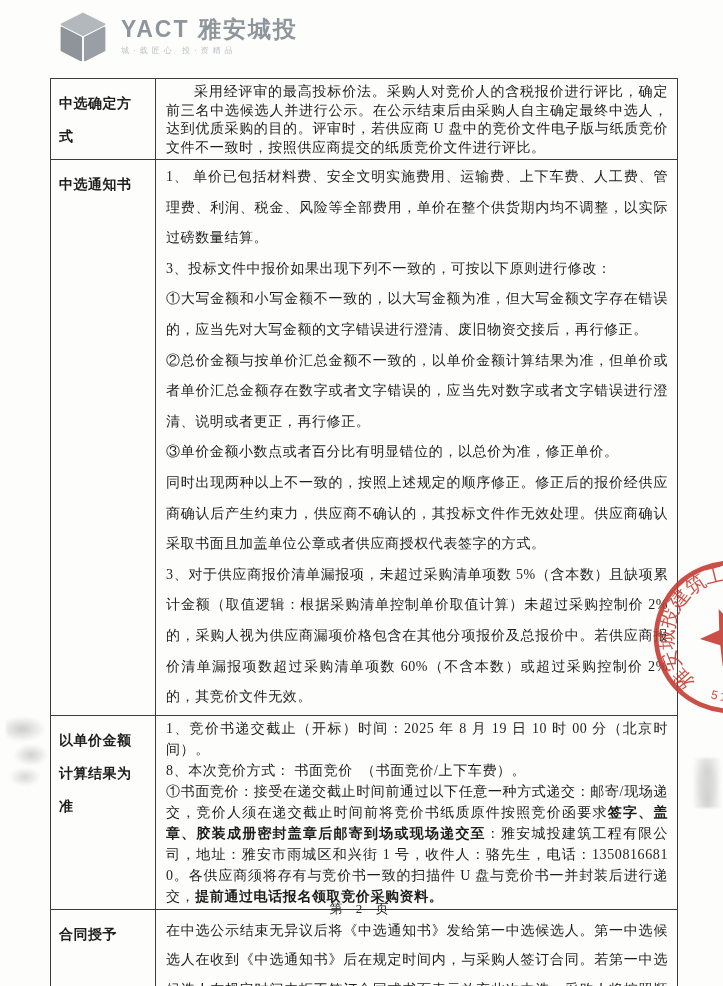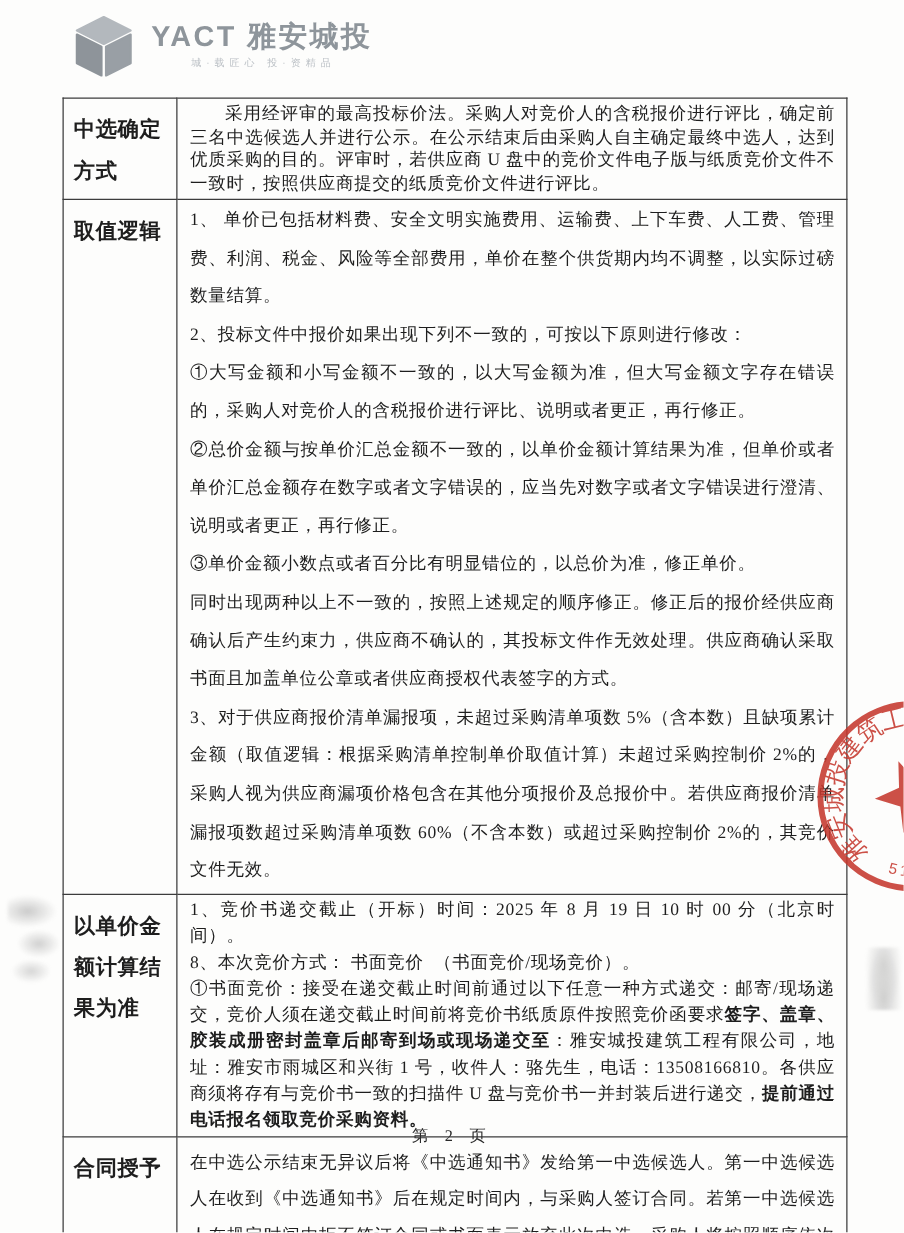--- a/index.html
+++ b/index.html
@@ -10,40 +10,40 @@
     background:#fdfdfc;
     overflow:hidden;
     font-family:"Liberation Serif","DejaVu Serif",serif;
     color:#1e1e1e;
   }
   
   .logo{position:absolute;left:55px;top:8px;display:flex;align-items:flex-start;}
   .cube{width:56px;height:58px;flex:0 0 auto;}
   .brandwrap{margin-left:10px;margin-top:8px;font-family:"Liberation Sans","DejaVu Sans",sans-serif;}
   .brand{font-size:23px;font-weight:bold;color:#8e959b;letter-spacing:2px;line-height:26px;}
-  .tagline{margin-top:3px;font-size:8px;color:#bcc1c6;letter-spacing:4px;margin-left:32px;}
+  .tagline{margin-top:3px;font-size:8px;color:#bcc1c6;letter-spacing:4px;}
   
   .doc-table{
     position:absolute;left:50px;top:78px;width:628px;
     border-collapse:collapse;table-layout:fixed;
   }
   .doc-table td,.doc-table th{
     border:1px solid #3c3c3c;
     vertical-align:top;
     font-size:14px;
   }
   .doc-table th{
     width:80px;
     font-weight:bold;
     text-align:left;
-    padding:8px 2px 0 8px;
+    padding:8px 16px 0 8px;
     letter-spacing:0.5px;
     line-height:33px;
     word-break:break-all;
-    font-size:17px;
+    font-size:14px;
   }
   .doc-table td.content{
     padding:2px 9px 2px 10px;
     letter-spacing:0.6px;
     text-align:justify;
     word-break:break-all;
   }
   .para{margin:0;}
   .para.indent{text-indent:2em;}
   .b{font-weight:bold;}
@@ -97,39 +97,39 @@
     <tbody>
         <tr class="row1">
       <th>中选确定方式</th>
       <td class="content">
         <div class="cell-inner r1">
               <p class="para indent"><span>采用经评审的最高投标价法。采购人对竞价人的含税报价进行评比，确定前三名中选候选人并进行公示。在公示结束后由采购人自主确定最终中选人，达到优质采购的目的。评审时，若供应商 U 盘中的竞价文件电子版与纸质竞价文件不一致时，按照供应商提交的纸质竞价文件进行评比。</span></p>
             </div>
       </td>
     </tr>
     <tr class="row2">
-      <th>取值逻辑</th>
+      <th>中选通知书</th>
       <td class="content">
         <div class="cell-inner r2">
               <p class="para"><span>1、&nbsp;单价已包括材料费、安全文明实施费用、运输费、上下车费、人工费、管理费、利润、税金、风险等全部费用，单价在整个供货期内均不调整，以实际过磅数量结算。</span></p>
-              <p class="para"><span>2、投标文件中报价如果出现下列不一致的，可按以下原则进行修改：</span></p>
-              <p class="para"><span>①大写金额和小写金额不一致的，以大写金额为准，但大写金额文字存在错误的，采购人对竞价人的含税报价进行评比、说明或者更正，再行修正。</span></p>
+              <p class="para"><span>3、投标文件中报价如果出现下列不一致的，可按以下原则进行修改：</span></p>
+              <p class="para"><span>①大写金额和小写金额不一致的，以大写金额为准，但大写金额文字存在错误的，应当先对大写金额的文字错误进行澄清、废旧物资交接后，再行修正。</span></p>
               <p class="para"><span>②总价金额与按单价汇总金额不一致的，以单价金额计算结果为准，但单价或者单价汇总金额存在数字或者文字错误的，应当先对数字或者文字错误进行澄清、说明或者更正，再行修正。</span></p>
               <p class="para"><span>③单价金额小数点或者百分比有明显错位的，以总价为准，修正单价。</span></p>
               <p class="para"><span>同时出现两种以上不一致的，按照上述规定的顺序修正。修正后的报价经供应商确认后产生约束力，供应商不确认的，其投标文件作无效处理。供应商确认采取书面且加盖单位公章或者供应商授权代表签字的方式。</span></p>
               <p class="para"><span>3、对于供应商报价清单漏报项，未超过采购清单项数 5%（含本数）且缺项累计金额（取值逻辑：根据采购清单控制单价取值计算）未超过采购控制价 2%的，采购人视为供应商漏项价格包含在其他分项报价及总报价中。若供应商报价清单漏报项数超过采购清单项数 60%（不含本数）或超过采购控制价 2%的，其竞价文件无效。</span></p>
             </div>
       </td>
     </tr>
     <tr class="row3">
       <th>以单价金额计算结果为准</th>
       <td class="content">
         <div class="cell-inner r3">
               <p class="para"><span>1、竞价书递交截止（开标）时间：2025 年 8 月 19 日 10 时 00 分（北京时间）。</span></p>
-              <p class="para"><span>8、本次竞价方式：</span><span class="u">&nbsp;书面竞价&nbsp;&nbsp;</span><span>（书面竞价/现场竞价）。</span></p>
+              <p class="para"><span>8、本次竞价方式：</span><span class="u">&nbsp;书面竞价&nbsp;&nbsp;</span><span>（书面竞价/上下车费）。</span></p>
               <p class="para"><span>①书面竞价：接受在递交截止时间前通过以下任意一种方式递交：</span><span class="u">邮寄/现场递交</span><span>，竞价人须在递交截止时间前将竞价书纸质原件按照竞价函要求</span><span class="b">签字、盖章、胶装成册密封盖章后邮寄到场或现场递交至</span><span>：雅安城投建筑工程有限公司，地址：雅安市雨城区和兴街 1 号，收件人：</span><span class="u">骆先生</span><span>，电话：</span><span class="u">13508166810</span><span>。各供应商须将存有与竞价书一致的扫描件 U 盘与竞价书一并封装后进行递交，</span><span class="b">提前通过电话报名领取竞价采购资料。</span></p>
             </div>
       </td>
     </tr>
     <tr class="row5">
       <th>合同授予</th>
       <td class="content">
         <div class="cell-inner r5">
               <p class="para"><span>在中选公示结束无异议后将《中选通知书》发给第一中选候选人。第一中选候选人在收到《中选通知书》后在规定时间内，与采购人签订合同。若第一中选候选人在规定时间内拒不签订合同或书面表示放弃此次中选，采购人将按照顺序依次函询第二、第三等相关中选候选人是否愿意接受第一中选候选人的同等条件履约，若在此环节中任</span></p>
             </div>

